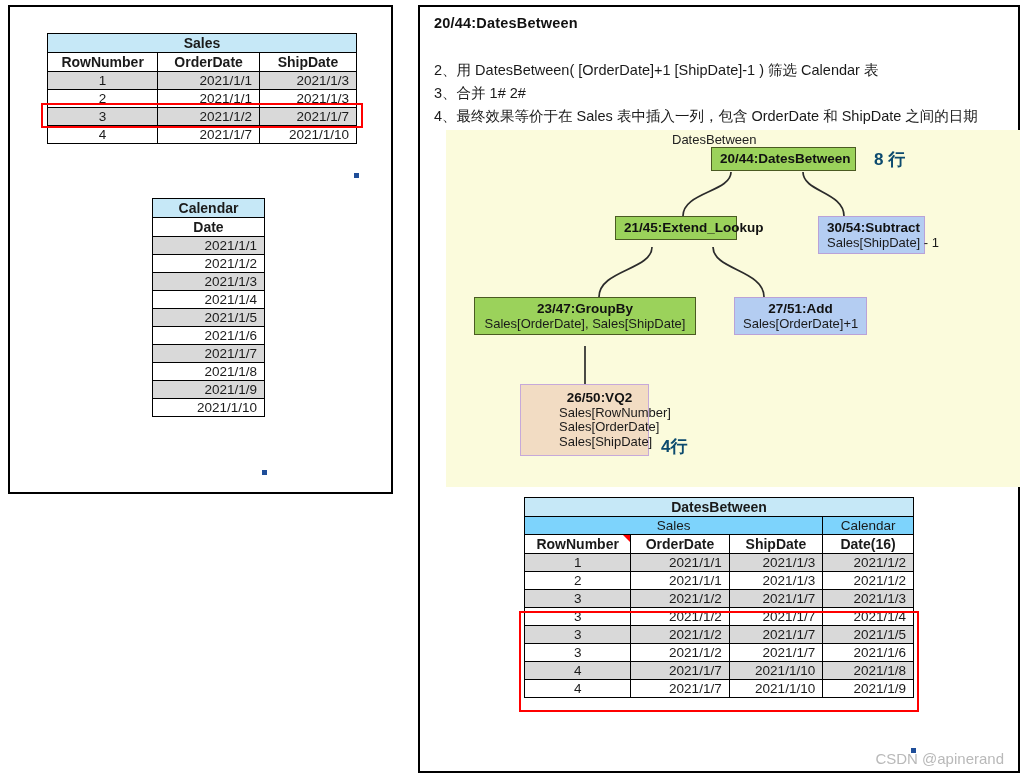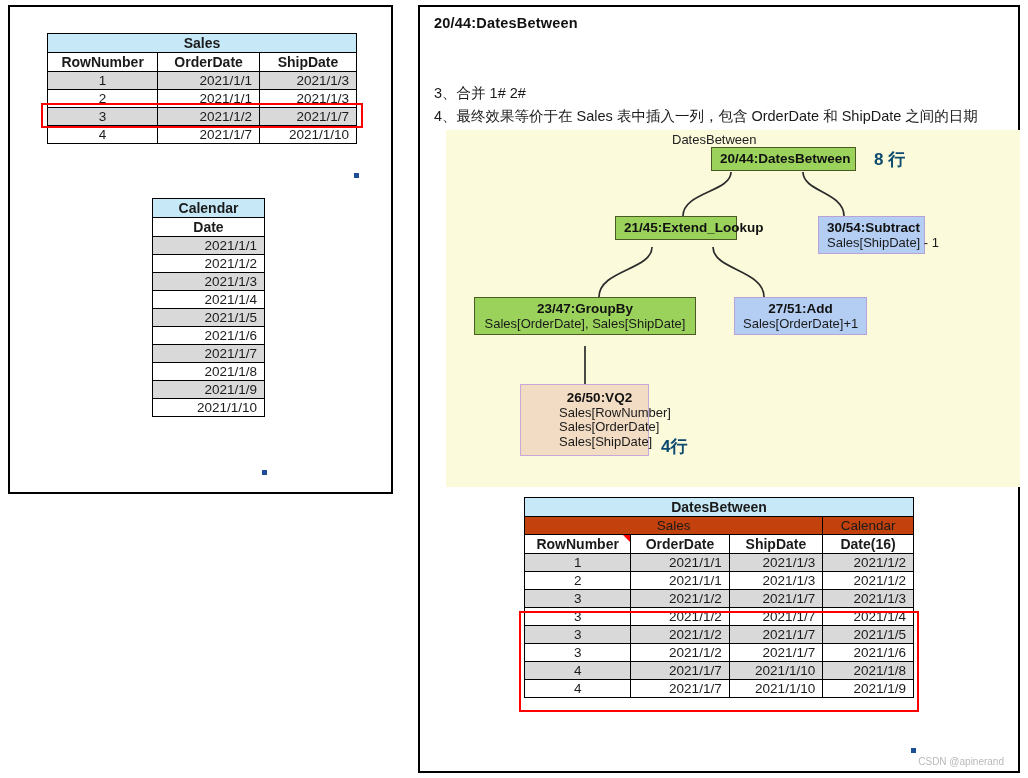--- a/index.html
+++ b/index.html
@@ -25,21 +25,21 @@
   #left-panel  { left: 8px;   top: 5px;  width: 385px; height: 489px; }
   #right-panel { left: 418px; top: 5px;  width: 602px; height: 768px; }
 
   
   .xl {
     position: absolute;
     border-collapse: collapse;
     font-family: "Liberation Sans", "DejaVu Sans", sans-serif;
     font-size: 13.5px;
     color: #1a1a1a;
-    background: #c2410c;
+    background: #7dd3fc;
   }
   .xl td, .xl th {
     border: 1px solid #000000;
     padding: 1px 7px;
     white-space: nowrap;
     font-weight: normal;
   }
   .xl .title {
     background: #c6e8f7;
     text-align: center;
@@ -143,21 +143,21 @@
     width: 0; height: 0;
     border-top: 7px solid #ff0000;
     border-left: 7px solid transparent;
   }
 
   
   #watermark {
     position: absolute;
     right: 14px;
     bottom: 4px;
-    font-size: 10px;
+    font-size: 15px;
     color: #b9b9b9;
     white-space: nowrap;
   }
 </style>
 </head>
 <body>
 
 <div id="left-panel" class="panel">
 
   <table class="xl" id="sales-table" style="left:37px; top:26px; width:310px;">
@@ -234,20 +234,21 @@
           <td class="date">2021/1/10</td>
         </tr>
     </tbody>
   </table>
   <div class="nub" style="left:252px; top:463px;"></div>
 </div>
 
 <div id="right-panel" class="panel">
 
   <div class="txt-head">20/44:DatesBetween</div>
+  <div class="txt-line" style="top:54px;">2、用 DatesBetween( [OrderDate]+1 [ShipDate]-1 ) 筛选 Calendar 表</div>
   <div class="txt-line" style="top:77px;">3、合并 1# 2#</div>
   <div class="txt-line" style="top:100px;">4、最终效果等价于在 Sales 表中插入一列，包含 OrderDate 和 ShipDate 之间的日期</div>
 
   <div id="diagram">
 
     <svg id="edges" viewBox="0 0 574 357">
 
       <path d="M 285,42 C 285,62 237,62 237,86" fill="none" stroke="#2b2b2b" stroke-width="1.7"></path>
 
       <path d="M 357,42 C 357,62 398,62 398,86" fill="none" stroke="#2b2b2b" stroke-width="1.7"></path>

